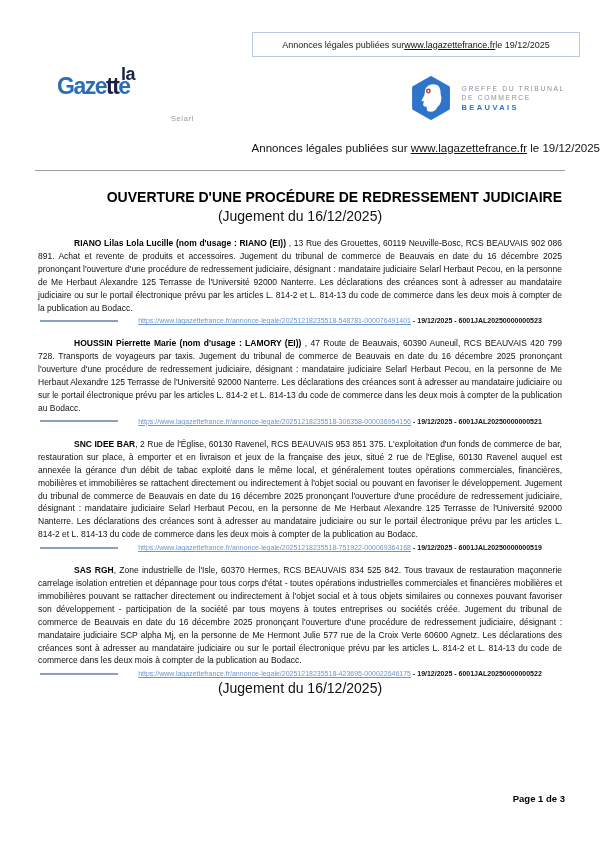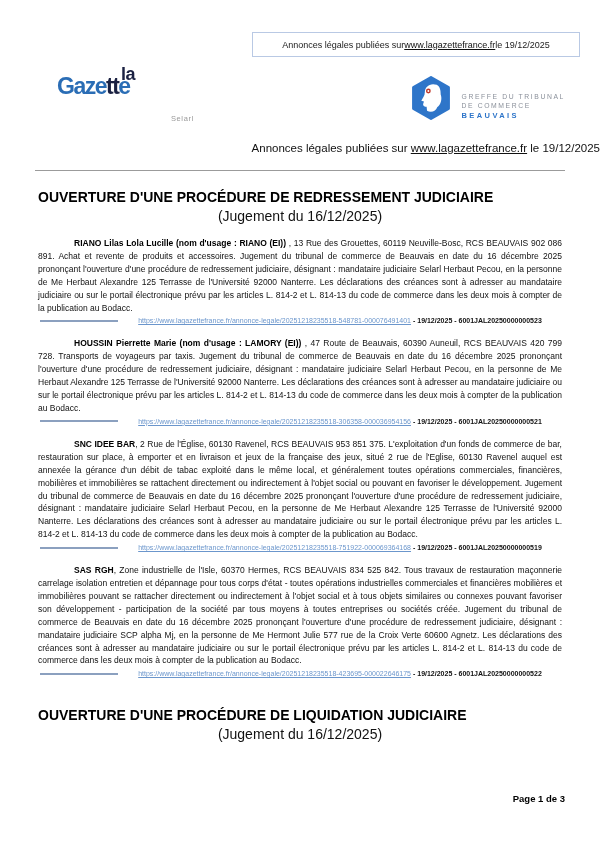--- a/index.html
+++ b/index.html
@@ -32,41 +32,41 @@
     position:absolute; left:0; top:11px; font-size:23px; font-weight:bold;
     letter-spacing:-1.5px; color:#2a6db5; line-height:1;
   }
   .brand-word .navy { color:#1b2142; }
   .brand-france {
     position:absolute; left:114px; top:50px; font-size:7.5px;
     color:#9a9a9a; letter-spacing:0.6px;
   }
 
   
-  .greffe { position:absolute; right:35px; top:76px; display:flex; align-items:flex-end; gap:9px; }
+  .greffe { position:absolute; right:35px; top:76px; display:flex; align-items:center; gap:9px; }
   .crest { width:44px; height:44px; flex:none; }
   .greffe-text { display:flex; flex-direction:column; gap:2px; }
   .greffe-line { font-size:6.8px; letter-spacing:1.6px; color:#8a909a; white-space:nowrap; }
   .greffe-city { font-size:7.5px; font-weight:bold; letter-spacing:2.4px; color:#2e75c9; white-space:nowrap; }
 
   
   .center-line {
     position:absolute; left:0; top:142px; width:100%;
     text-align:right; font-size:11.5px; color:#111;
   }
 
   .top-rule {
     position:absolute; left:35px; right:35px; top:170px;
     border-top:1px solid #9b9b9b; height:0;
   }
 
   main { position:absolute; left:38px; right:38px; top:171px; }
 
   .section-title {
-    margin:18px 0 0; text-align:left;
+    margin:18px 0 0; text-align:right;
     font-size:14px; font-weight:bold; color:#000;
   }
   .section-sub { margin:3px 0 0; text-align:center; font-size:14px; color:#111; }
 
   .annonce-text {
     margin:13px 0 0;
     font-size:8.5px; line-height:12.9px;
     text-align:justify; color:#111;
   }
   .annonce-text b { color:#000;margin-left:36px; }
@@ -149,18 +149,17 @@
   </div>
 
   <div>
     <p class="annonce-text"><b>SAS RGH</b><span>, Zone industrielle de l'Isle, 60370 Hermes, RCS BEAUVAIS 834 525 842. Tous travaux de restauration maçonnerie carrelage isolation entretien et dépannage pour tous corps d'état - toutes opérations industrielles commerciales et financières mobilières et immobilières pouvant se rattacher directement ou indirectement à l'objet social et à tous objets similaires ou connexes pouvant favoriser son développement - participation de la société par tous moyens à toutes entreprises ou sociétés créée. Jugement du tribunal de commerce de Beauvais en date du 16 décembre 2025 prononçant l'ouverture d'une procédure de redressement judiciaire, désignant : mandataire judiciaire SCP alpha Mj, en la personne de Me Hermont Julie 577 rue de la Croix Verte 60600 Agnetz. Les déclarations des créances sont à adresser au mandataire judiciaire ou sur le portail électronique prévu par les articles L. 814-2 et L. 814-13 du code de commerce dans les deux mois à compter de la publication au Bodacc.</span></p>
     <div class="linkrow">
       <span class="shortline"></span>
       <span class="linktext"><a>https://www.lagazettefrance.fr/annonce-legale/20251218235518-423695-000022646175</a><b> - 19/12/2025 - 6001JAL20250000000522</b></span>
     </div>
   </div>
 
-  <h2 class="section-title" style="margin-top:30px">OUVERTURE D'UNE PROCÉDURE DE LIQUIDATION JUDICIAIRE</h2>
   <div class="section-sub">(Jugement du 16/12/2025)</div>
 
 </main>
 
 <div class="footer-page">Page 1 de 3</div>
 
 </body></html>

